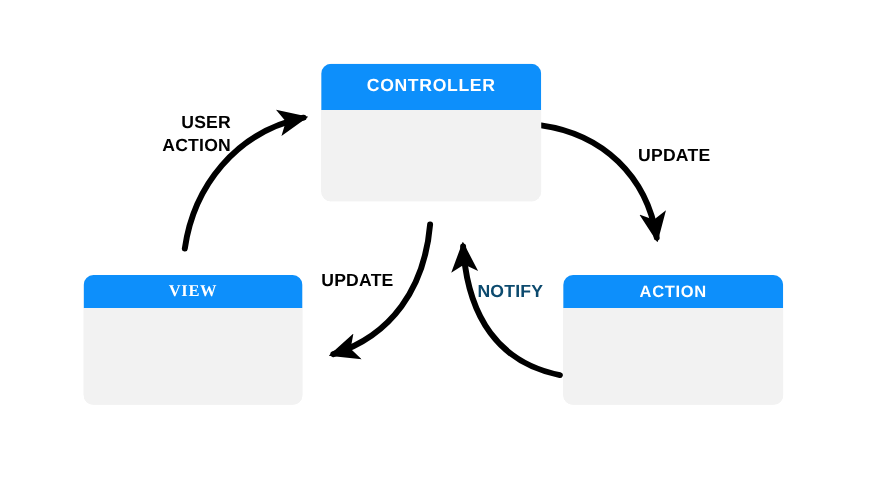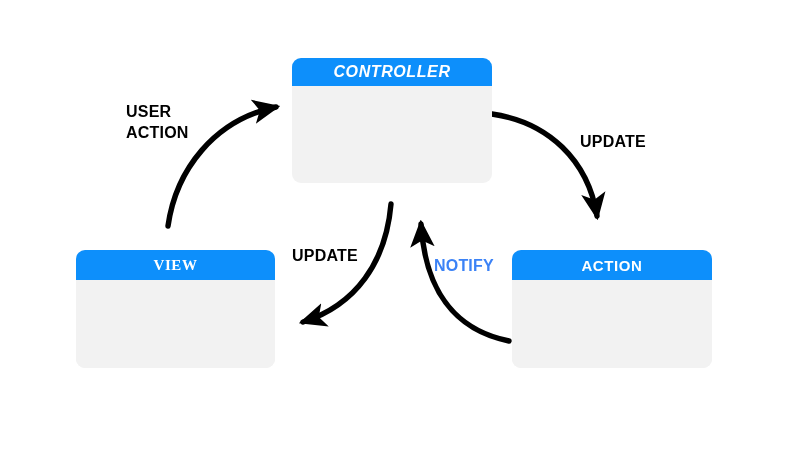--- a/index.html
+++ b/index.html
@@ -49,23 +49,22 @@
     background: #f2f2f2;
   }
 
   #node-controller {
     left: 292px;
     top: 58px;
     width: 200px;
     height: 125px;
   }
   #node-controller .node-header {
-    height: 28px;
+    height: 42px;
     font-size: 16px;
-    font-style: italic;
   }
   #node-controller .node-body { height: 85px; }
 
   #node-view {
     left: 76px;
     top: 250px;
     width: 199px;
     height: 118px;
   }
   #node-view .node-header {
@@ -92,24 +91,24 @@
     position: absolute;
     color: #000000;
     font-weight: bold;
     font-size: 16px;
     line-height: 21px;
     letter-spacing: 0.2px;
     white-space: pre;
     user-select: none;
   }
   #label-user-action {
-    left: 126px;
+    left: 138px;
     top: 101px;
     width: 72px;
-    text-align: left;
+    text-align: right;
   }
   #label-update-right {
     left: 580px;
     top: 131px;
   }
   #label-update-center {
     left: 292px;
     top: 245px;
   }
   #label-notify {
@@ -159,15 +158,15 @@
     <div class="node-body" style="background: rgb(242, 242, 242);"></div>
   </div>
 
   <div class="edge-label" id="label-user-action" style="color: rgb(0, 0, 0);"><span>USER
 ACTION</span></div>
 
   <div class="edge-label" id="label-update-right" style="color: rgb(0, 0, 0);"><span>UPDATE</span></div>
 
   <div class="edge-label" id="label-update-center" style="color: rgb(0, 0, 0);"><span>UPDATE</span></div>
 
-  <div class="edge-label" id="label-notify" style="color: #3b82f6;"><span>NOTIFY</span></div>
+  <div class="edge-label" id="label-notify" style="color: #0c4a6e;"><span>NOTIFY</span></div>
 
 </div>
 
 </body></html>

